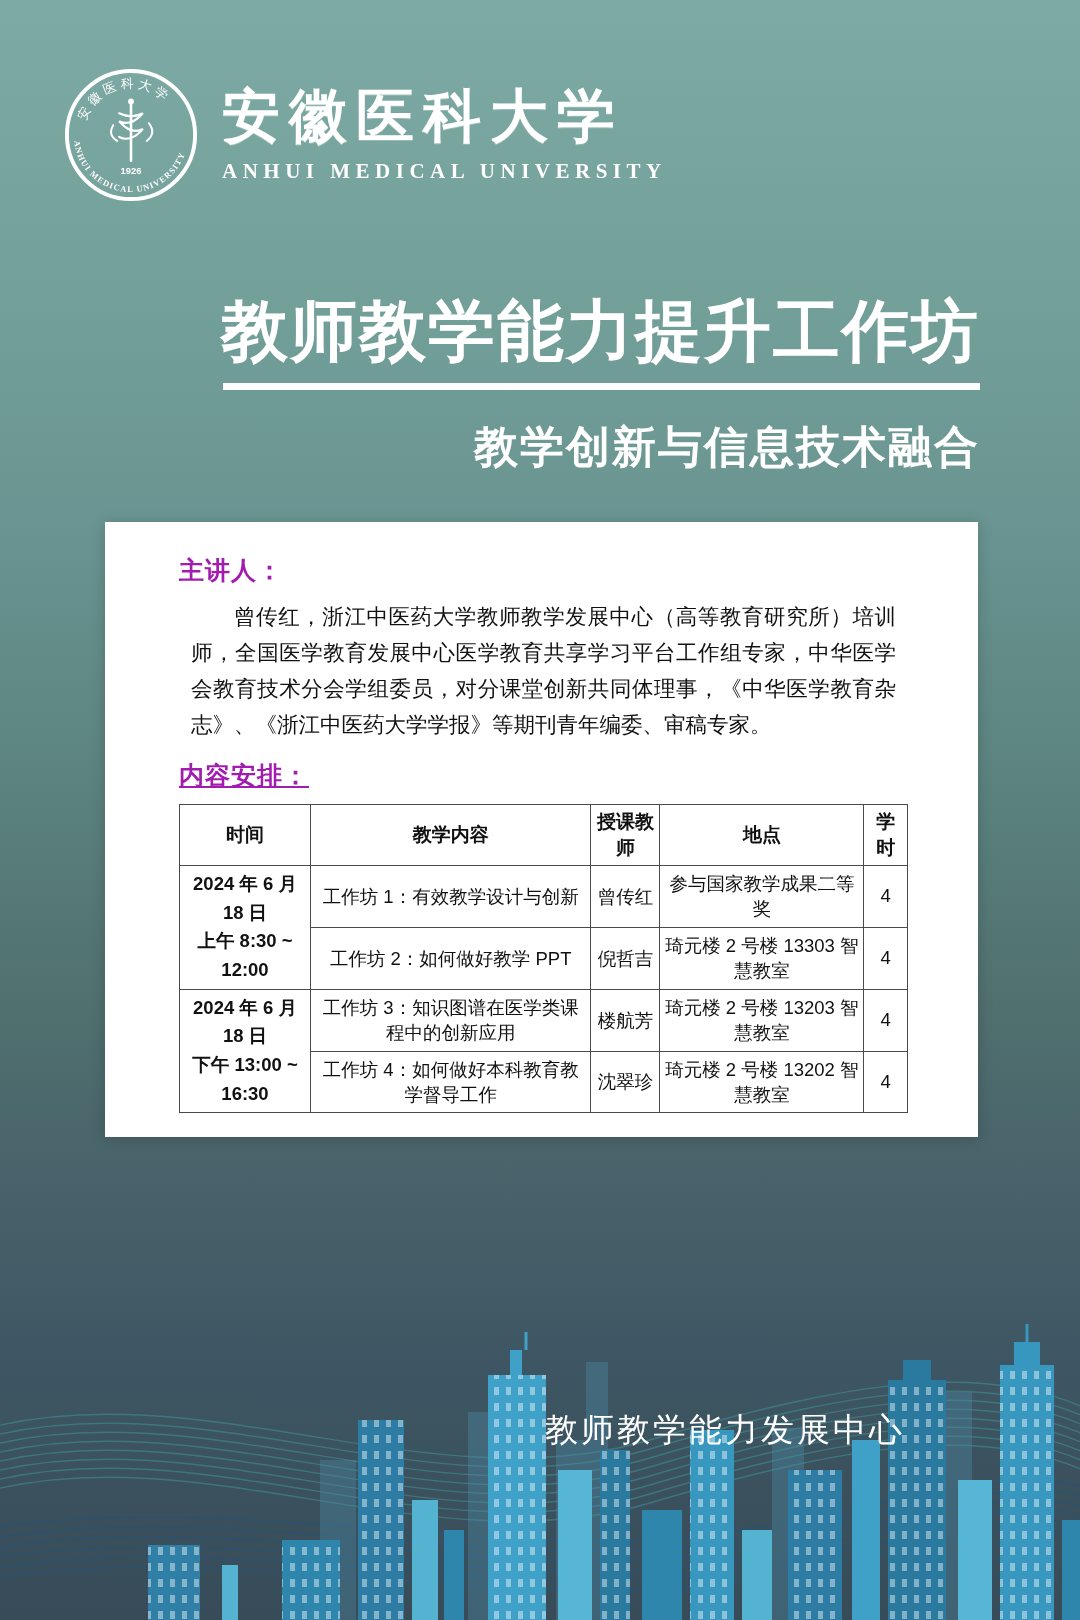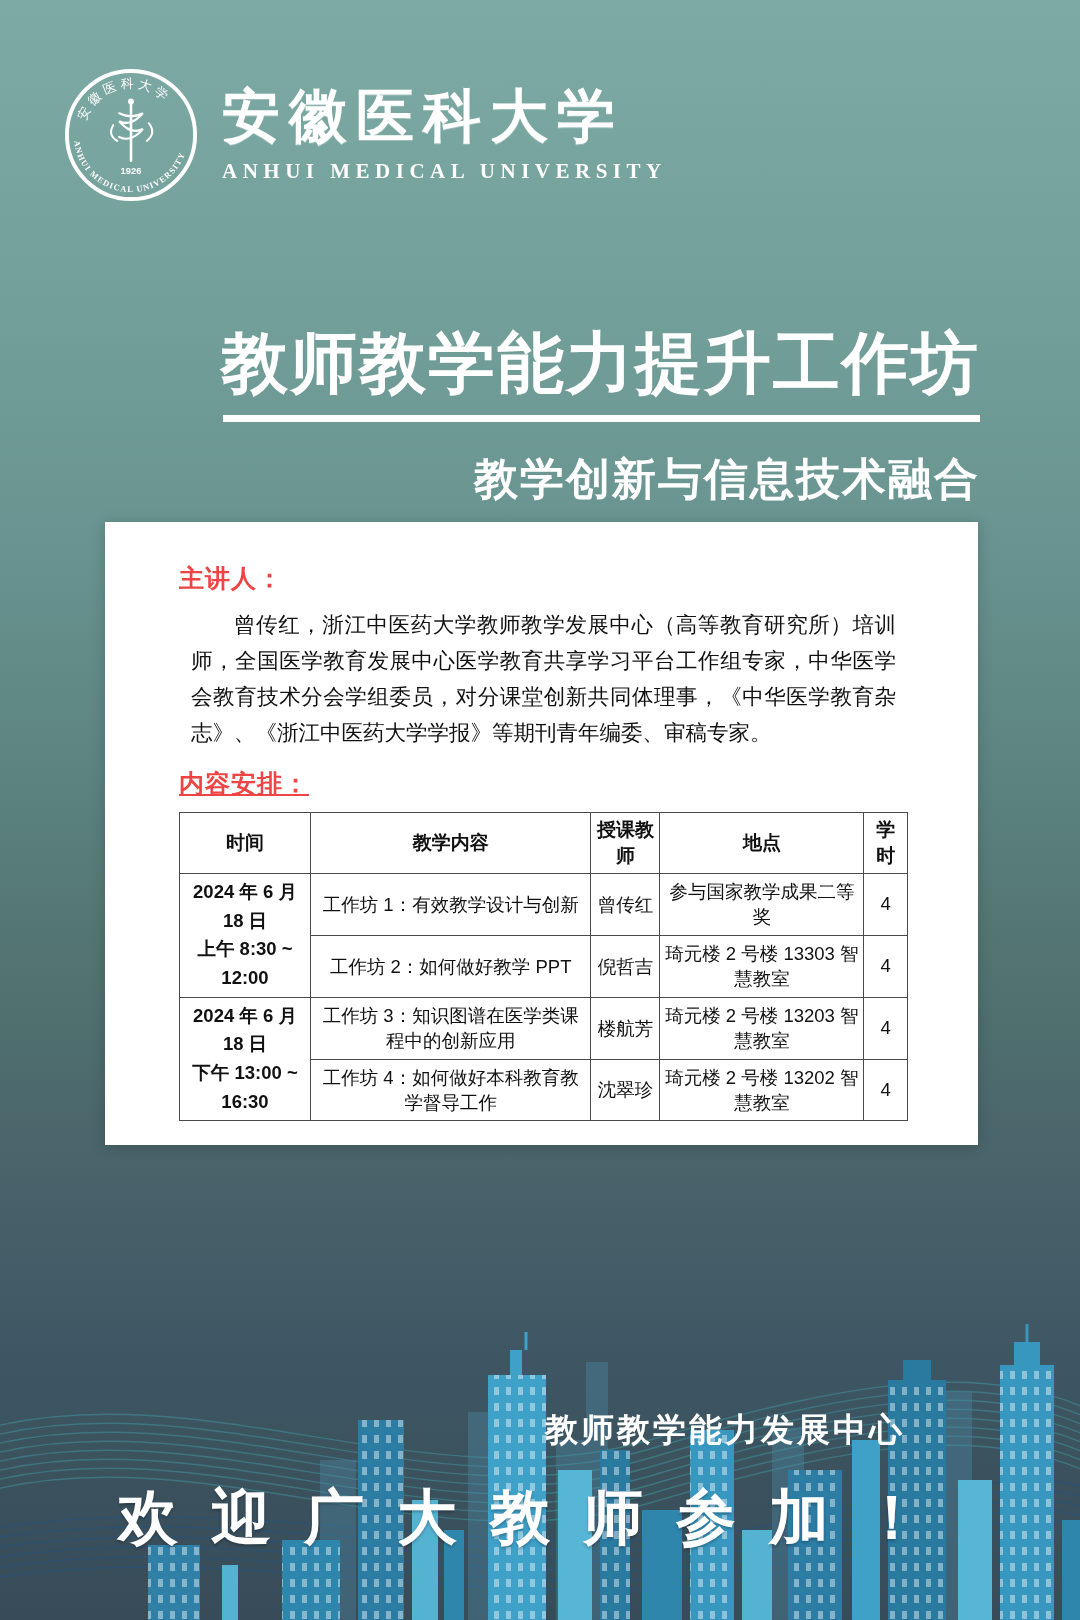--- a/index.html
+++ b/index.html
@@ -17,55 +17,55 @@
   .brand-cn{
     font-family:"DejaVu Serif","Liberation Serif",serif;
     font-size:58px;font-weight:bold;letter-spacing:9px;line-height:1.05;
     text-shadow:0 1px 0 rgba(255,255,255,.25);
   }
   .brand-en{
     font-family:"Liberation Serif",serif;font-size:21px;font-weight:bold;
     letter-spacing:5.5px;margin-top:12px;
   }
   
-  .hero{position:absolute;top:292px;right:100px;text-align:right;color:#fff;margin-top:32px;}
+  .hero{position:absolute;top:292px;right:100px;text-align:right;color:#fff;}
   .hero-title{
     font-size:67px;font-weight:900;letter-spacing:2px;line-height:1.15;
     white-space:nowrap;margin:0;
   }
   .hero-rule{width:757px;height:7px;background:#ffffff;border:none;margin:14px 0 0 auto;}
   .hero-subtitle{font-size:44px;font-weight:700;letter-spacing:2px;margin-top:28px;white-space:nowrap;}
   
   .card{
     position:absolute;left:105px;top:522px;width:873px;box-sizing:border-box;
     background:#ffffff;padding:28px 70px 24px 74px;z-index:3;
     box-shadow:0 2px 14px rgba(0,0,0,.18);
   }
   .section-heading{
-    color:#ef4444;font-size:25px;font-weight:bold;letter-spacing:1px;margin:12px 0 10px 0;
+    color:#a21caf;font-size:25px;font-weight:bold;letter-spacing:1px;margin:4px 0 10px 0;
   }
   .bio{
     margin:12px;color:#111;font-size:21.5px;line-height:36px;
     text-align:justify;text-indent:2em;
   }
   .schedule-heading{margin-top:16px;text-decoration:underline;}
   table.schedule{
     width:100%;border-collapse:collapse;margin-top:12px;
     font-size:18.5px;color:#111;table-layout:fixed;
   }
   table.schedule th,table.schedule td{
     border:1px solid #4a4a4a;text-align:center;vertical-align:middle;padding:4px 4px;
   }
   table.schedule th{font-weight:bold;height:34px;font-size:19px;}
   table.schedule td{height:36px;}
   .time-cell{line-height:1.55;font-weight:bold;}
   
   .center-name{
     position:absolute;top:1408px;right:175px;z-index:4;
-    color:#fff;font-size:33px;font-weight:bold;letter-spacing:3px;white-space:nowrap;
+    color:#fff;font-size:33px;font-weight:normal;letter-spacing:3px;white-space:nowrap;
   }
   .welcome{
     position:absolute;top:1478px;left:118px;z-index:4;
     color:#fff;font-size:60px;font-weight:bold;letter-spacing:33px;white-space:nowrap;
     font-family:"DejaVu Serif","Liberation Serif",serif;
     text-shadow:0 2px 3px rgba(0,0,0,.25);
   }
   .skyline{position:absolute;left:0;bottom:0;width:1080px;height:300px;z-index:1;}
 </style>
 </head>
@@ -234,15 +234,14 @@
       <rect x="1014" y="22" width="26" height="26" fill="#3897BF"></rect>
       <rect x="1000" y="45" width="54" height="255" fill="#3897BF"></rect>
         <rect x="1000" y="45" width="54" height="255" fill="url(#winpat)"></rect>
       <rect x="1062" y="200" width="22" height="100" fill="#2F86AD"></rect>
       <line x1="526" y1="30" x2="526" y2="12" stroke="#3FA0C8" stroke-width="3"></line>
       <line x1="1027" y1="22" x2="1027" y2="4" stroke="#3897BF" stroke-width="3"></line>
     </g>
   </svg>
 
   <div class="center-name">教师教学能力发展中心</div>
-  <div class="welcome">欢迎广大教师参加！</div>
 
 </div>
 
 </body></html>

